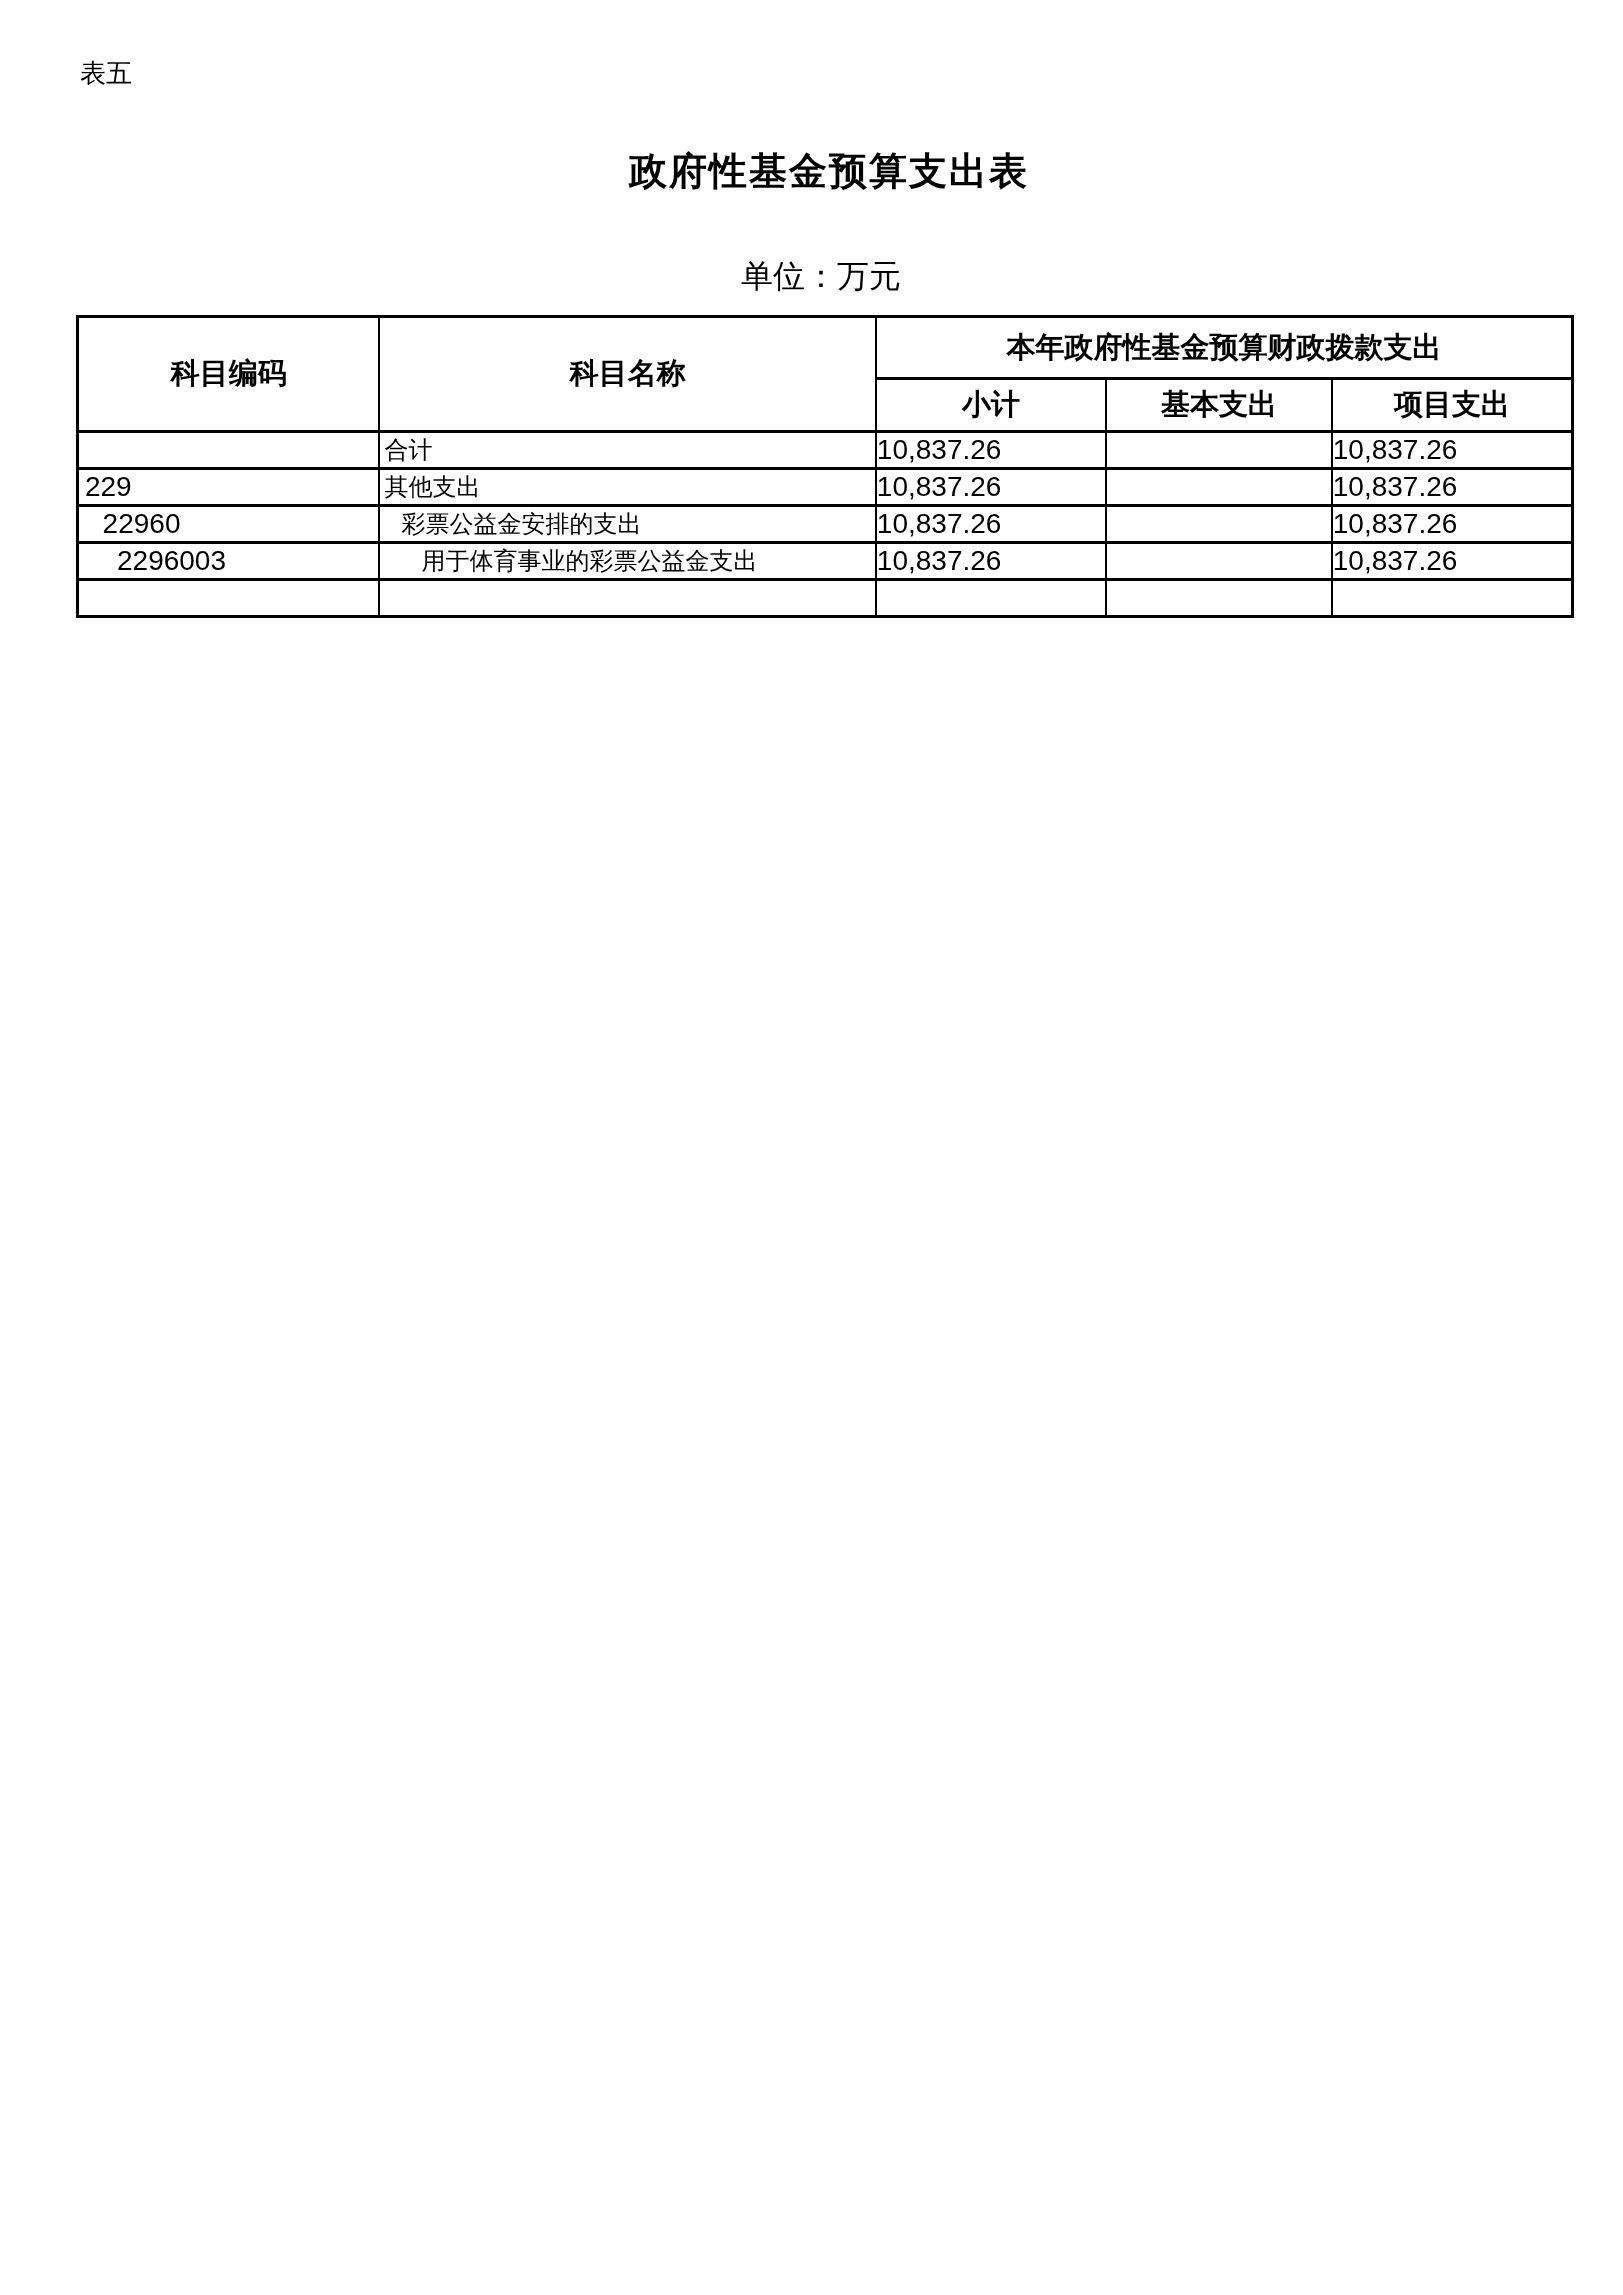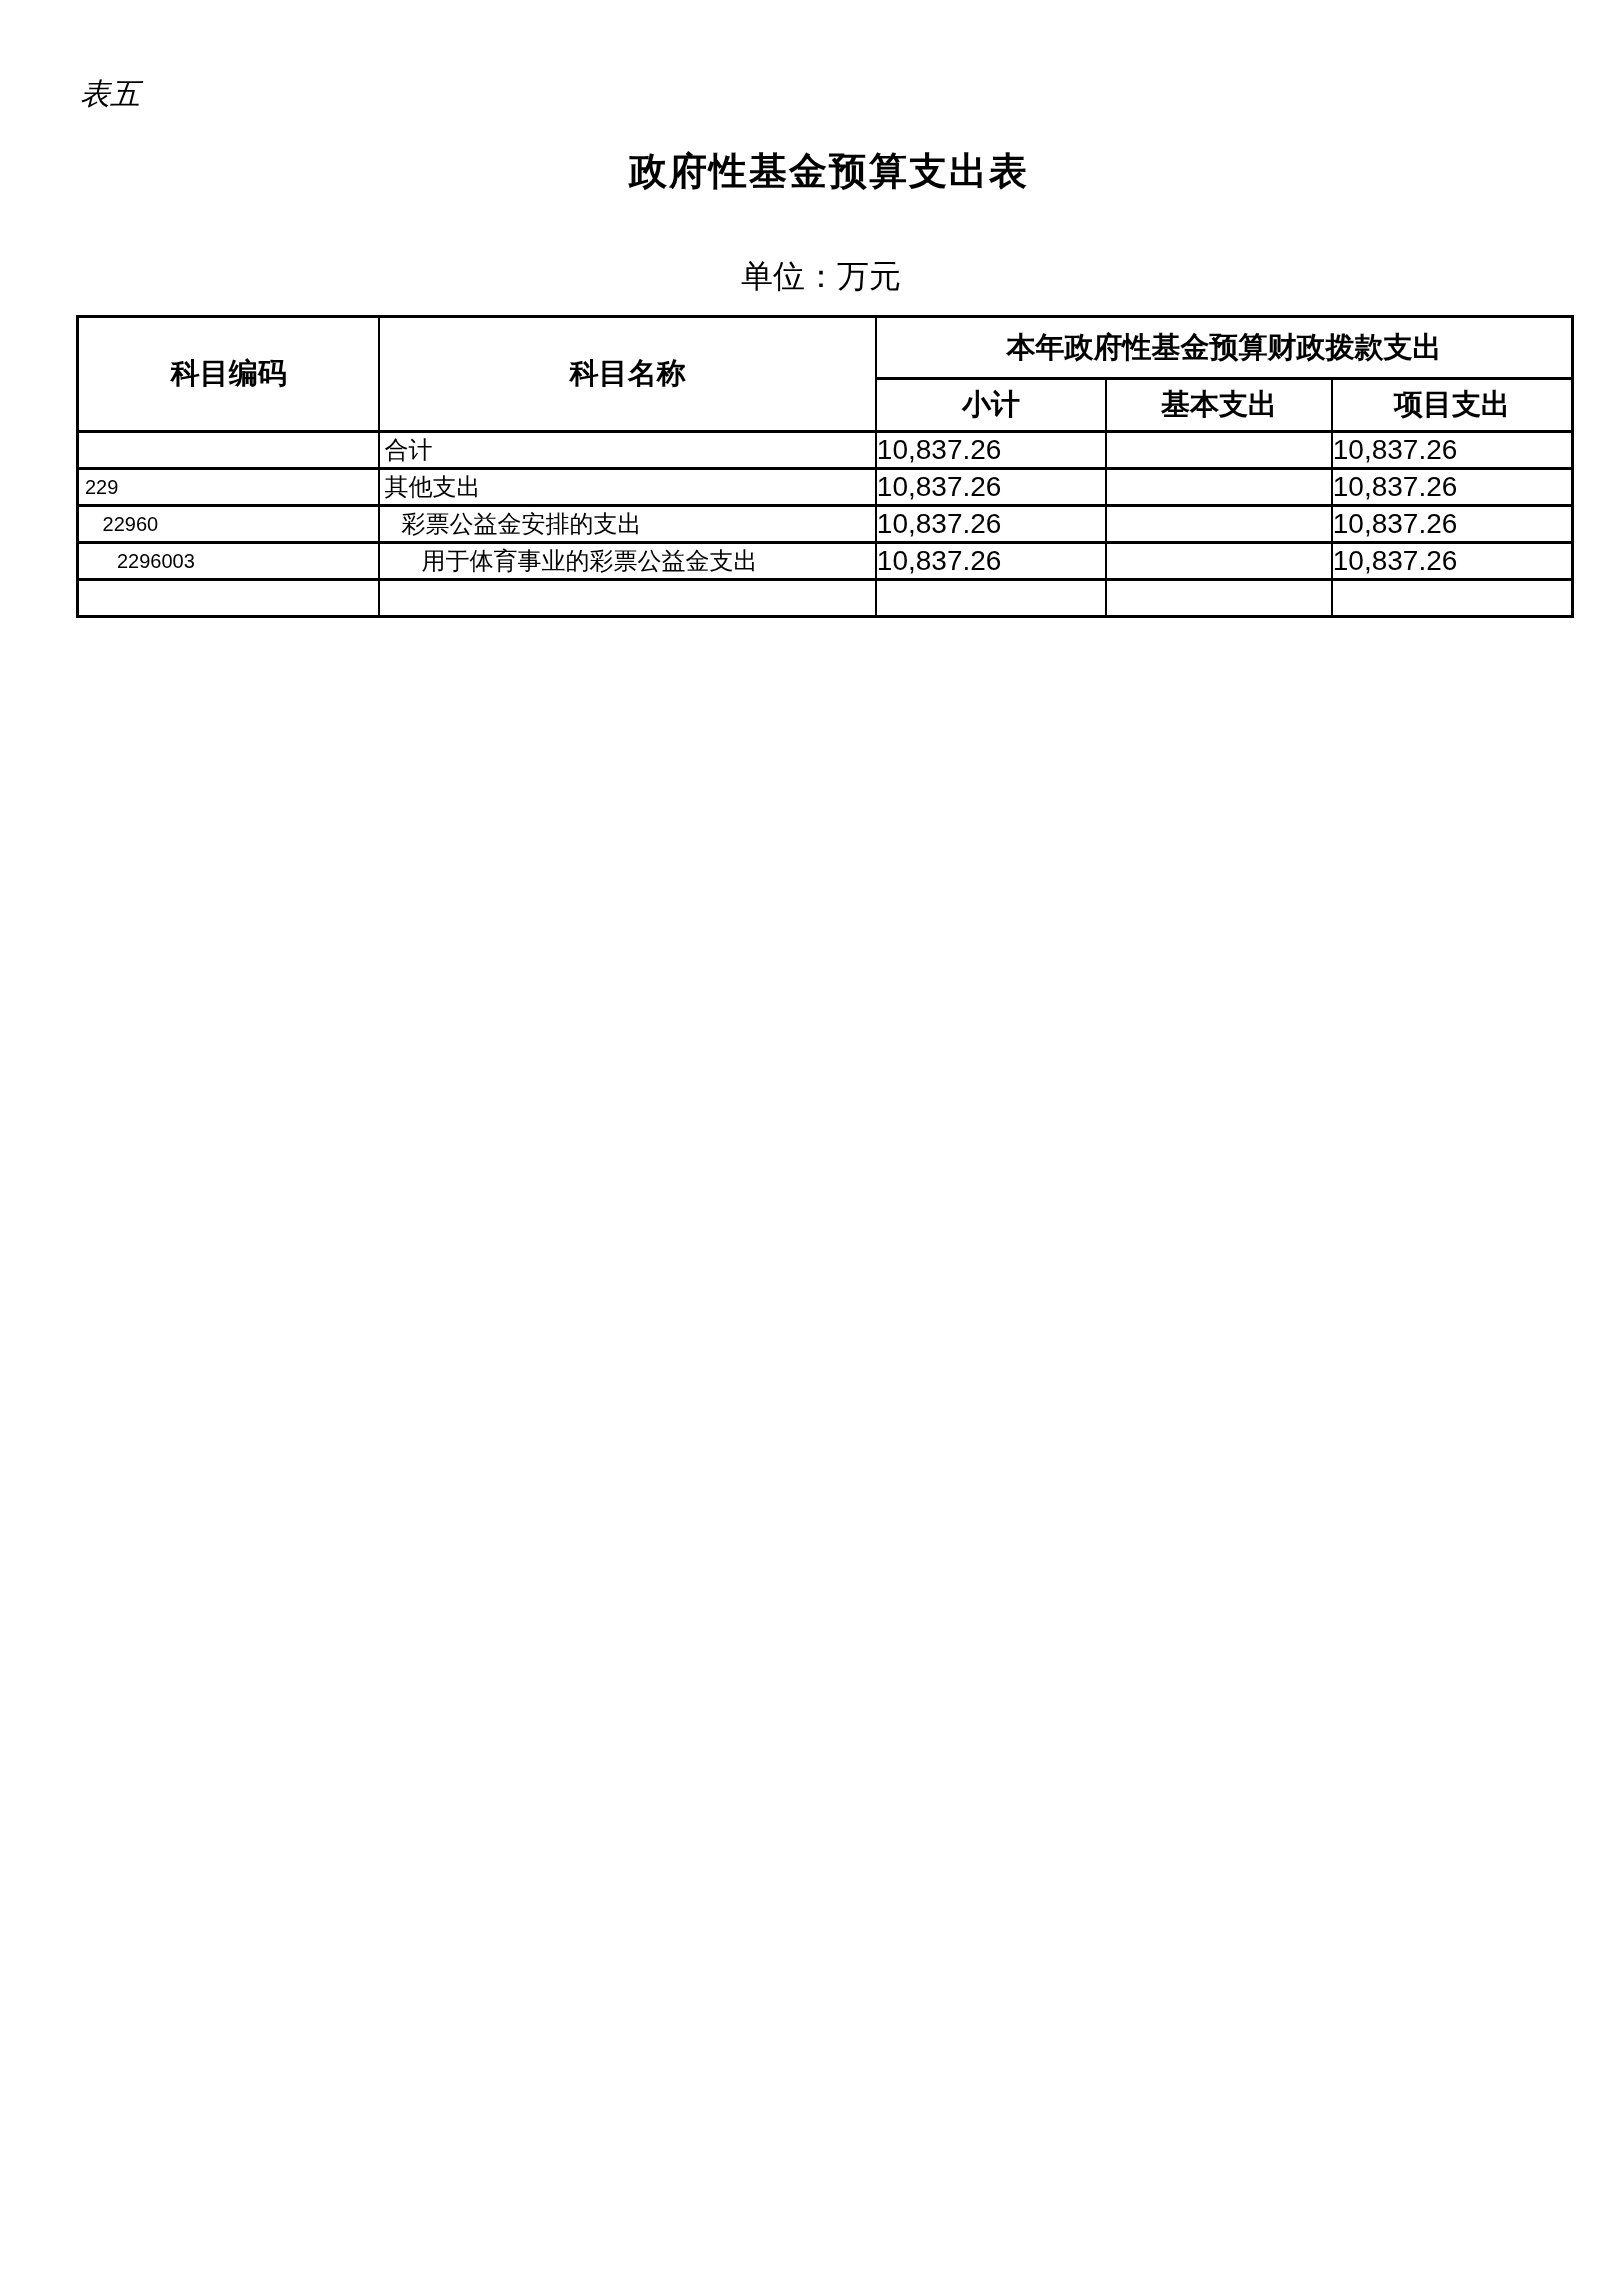--- a/index.html
+++ b/index.html
@@ -10,24 +10,23 @@
   body {
     width: 1623px;
     height: 2295px;
     position: relative;
     color: #000000;
     font-family: "Liberation Serif", "DejaVu Serif", serif;
   }
   .sheet-label {
     position: absolute;
     left: 80px;
-    top: 77px;
-    font-size: 30px;
+    top: 60px;
+    font-size: 26px;
     line-height: 1.1;
-    font-style: italic;
   }
   .doc-title {
     position: absolute;
     left: 76px;
     top: 145px;
     width: 1498px;
     margin: 4px;
     text-align: center;
     font-size: 38px;
     font-weight: bold;
@@ -72,21 +71,21 @@
     text-align: center;
     vertical-align: middle;
   }
   .budget-table td {
     font-size: 24px;
     vertical-align: middle;
     text-align: left;
   }
   td.cell-code {
     font-family: "Liberation Sans", "DejaVu Sans", sans-serif;
-    font-size: 20px;
+    font-size: 28px;
   }
   td.cell-name {
     font-family: Liberation Mono, monospace;
     font-size: 24px;
   }
   td.cell-num {
     font-family: "Liberation Sans", "DejaVu Sans", sans-serif;
     font-size: 28px;
     text-align: left;
     padding-right: 3.3px;

